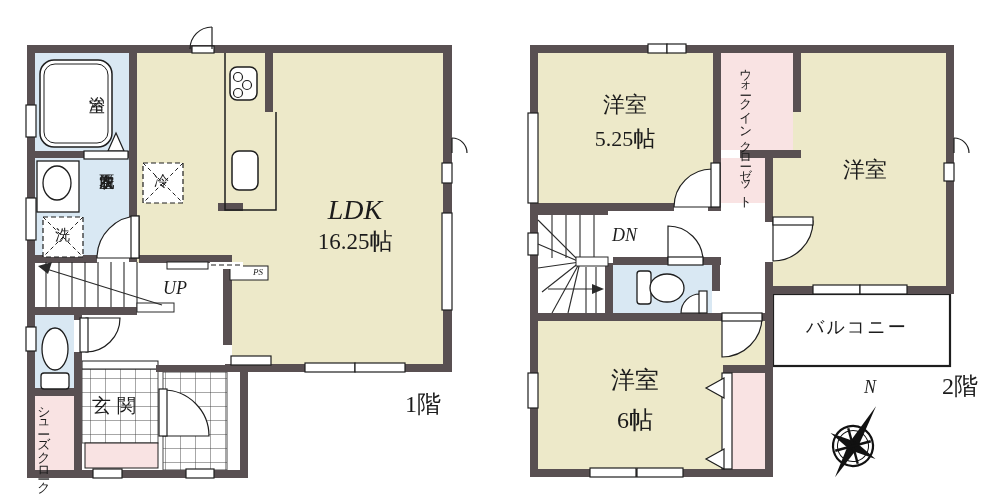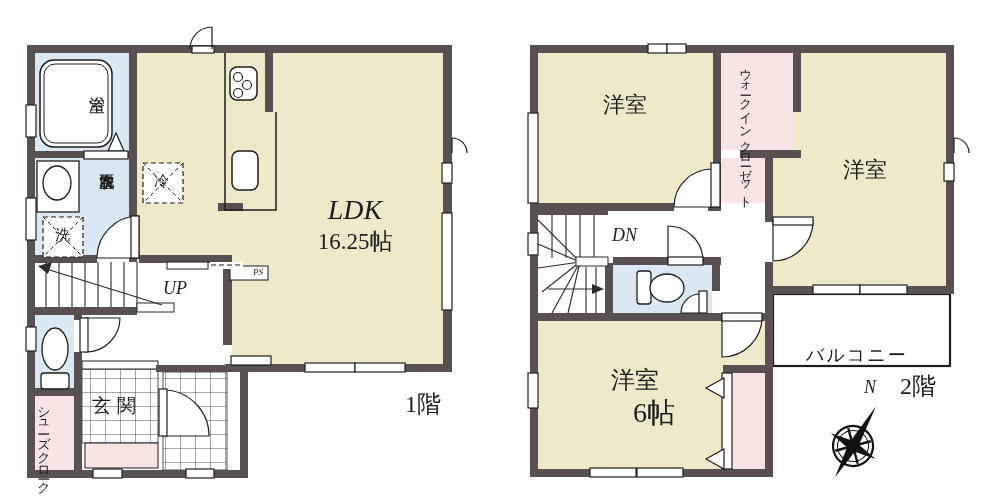--- a/index.html
+++ b/index.html
@@ -253,22 +253,23 @@
 <div class="lbl ctr" style="left:300px;top:230px;width:110px;font-size:23px;">16.25帖</div>
 <div class="lbl serif-latin" style="left:163px;top:279px;font-size:18px;">UP</div>
 <div class="lbl ctr serif-latin" style="left:216px;top:268px;width:38px;font-size:9px;padding-left:23px;">PS</div>
 <div class="lbl" style="left:92px;top:396px;font-size:19px;letter-spacing:6px;font-family:Liberation Serif, serif;">玄関</div>
 <div class="lbl v" style="left:36px;top:398px;height:70px;font-size:13px;">シューズクローク</div>
 <div class="lbl" style="left:405px;top:392px;font-size:24px;">1階</div>
 <div class="lbl" style="left:154px;top:174px;font-size:15px;">冷</div>
 <div class="lbl" style="left:55px;top:228px;font-size:15px;">洗</div>
 
 <div class="lbl ctr" style="left:585px;top:93px;width:80px;font-size:22px;">洋室</div>
+<div class="lbl ctr" style="left:575px;top:127px;width:100px;font-size:22px;">5.25帖</div>
 <div class="lbl v" style="left:738px;top:60px;height:88px;font-size:12.5px;">ウォークインクローゼット</div>
 <div class="lbl ctr" style="left:825px;top:158px;width:80px;font-size:22px;">洋室</div>
 <div class="lbl serif-latin" style="left:602px;top:226px;font-size:18px;margin-left:10px;">DN</div>
 <div class="lbl ctr" style="left:595px;top:368px;width:80px;font-size:24px;">洋室</div>
-<div class="lbl ctr" style="left:595px;top:398px;width:80px;font-size:28px;text-align:right;">6帖</div>
-<div class="lbl" style="left:806px;top:318px;font-size:18px;letter-spacing:2px;margin-top:28px;">バルコニー</div>
-<div class="lbl" style="left:900px;top:374px;font-size:24px;">2階</div>
+<div class="lbl ctr" style="left:595px;top:408px;width:80px;font-size:24px;">6帖</div>
+<div class="lbl" style="left:806px;top:318px;font-size:18px;letter-spacing:2px;">バルコニー</div>
+<div class="lbl" style="left:942px;top:374px;font-size:24px;">2階</div>
 <div class="lbl serif-latin" style="left:864px;top:378px;font-size:18px;font-style:italic;">N</div>
 
 </div>
 
 </body></html>

